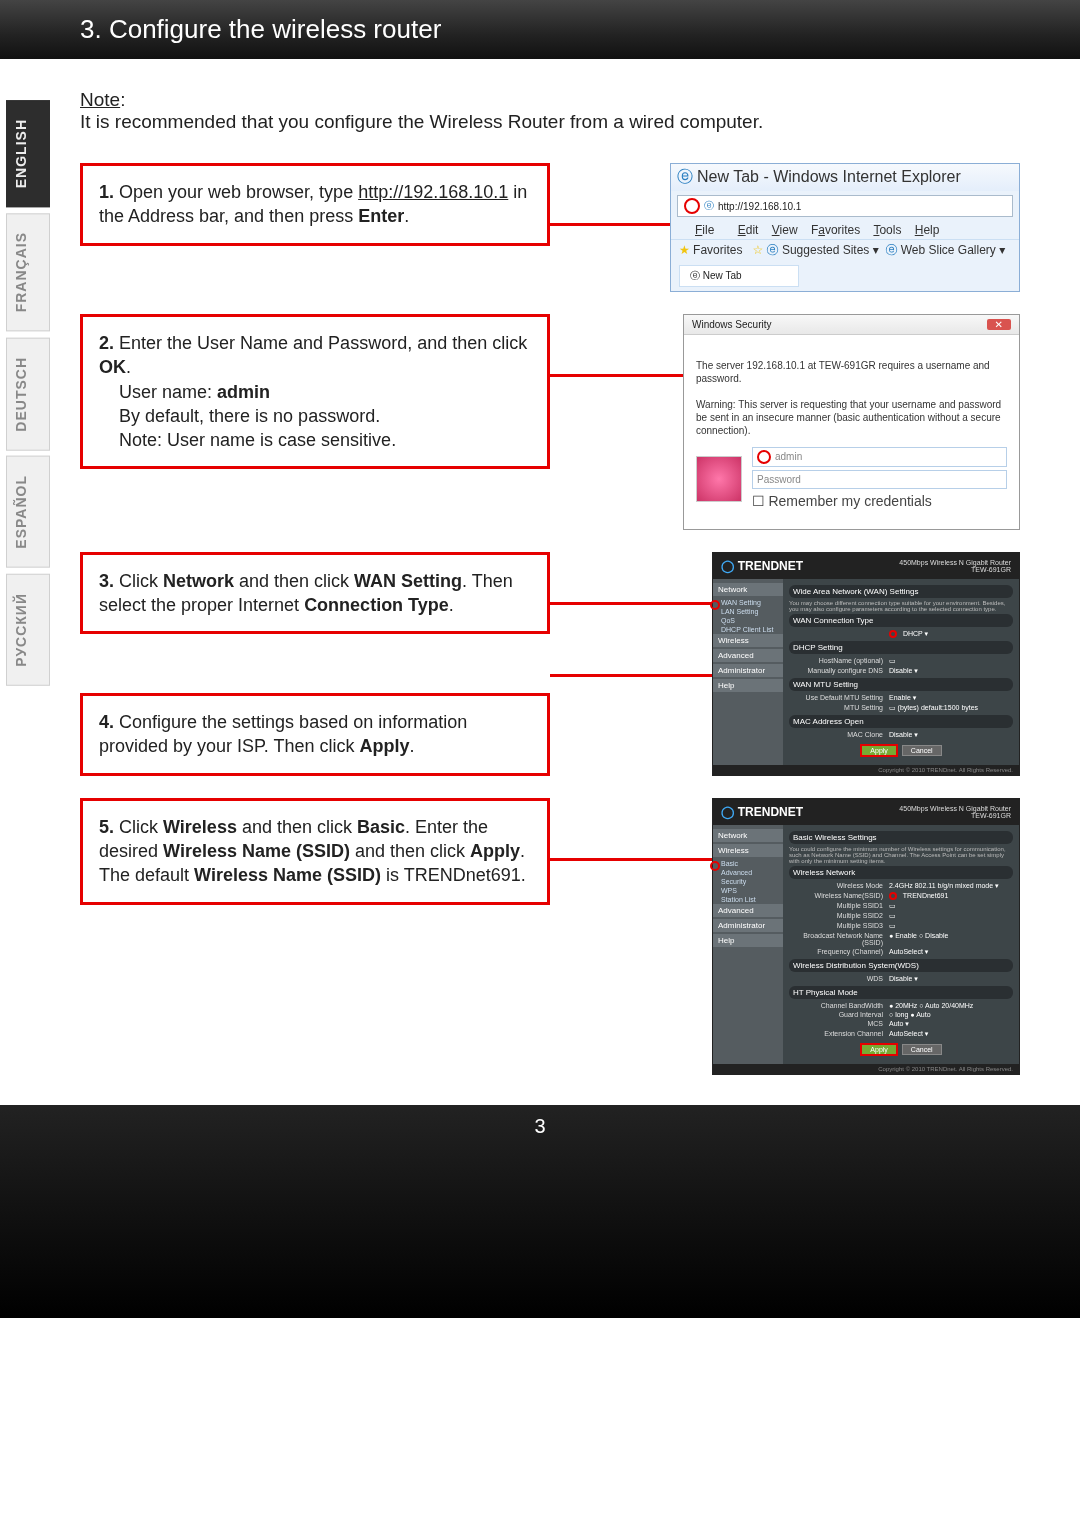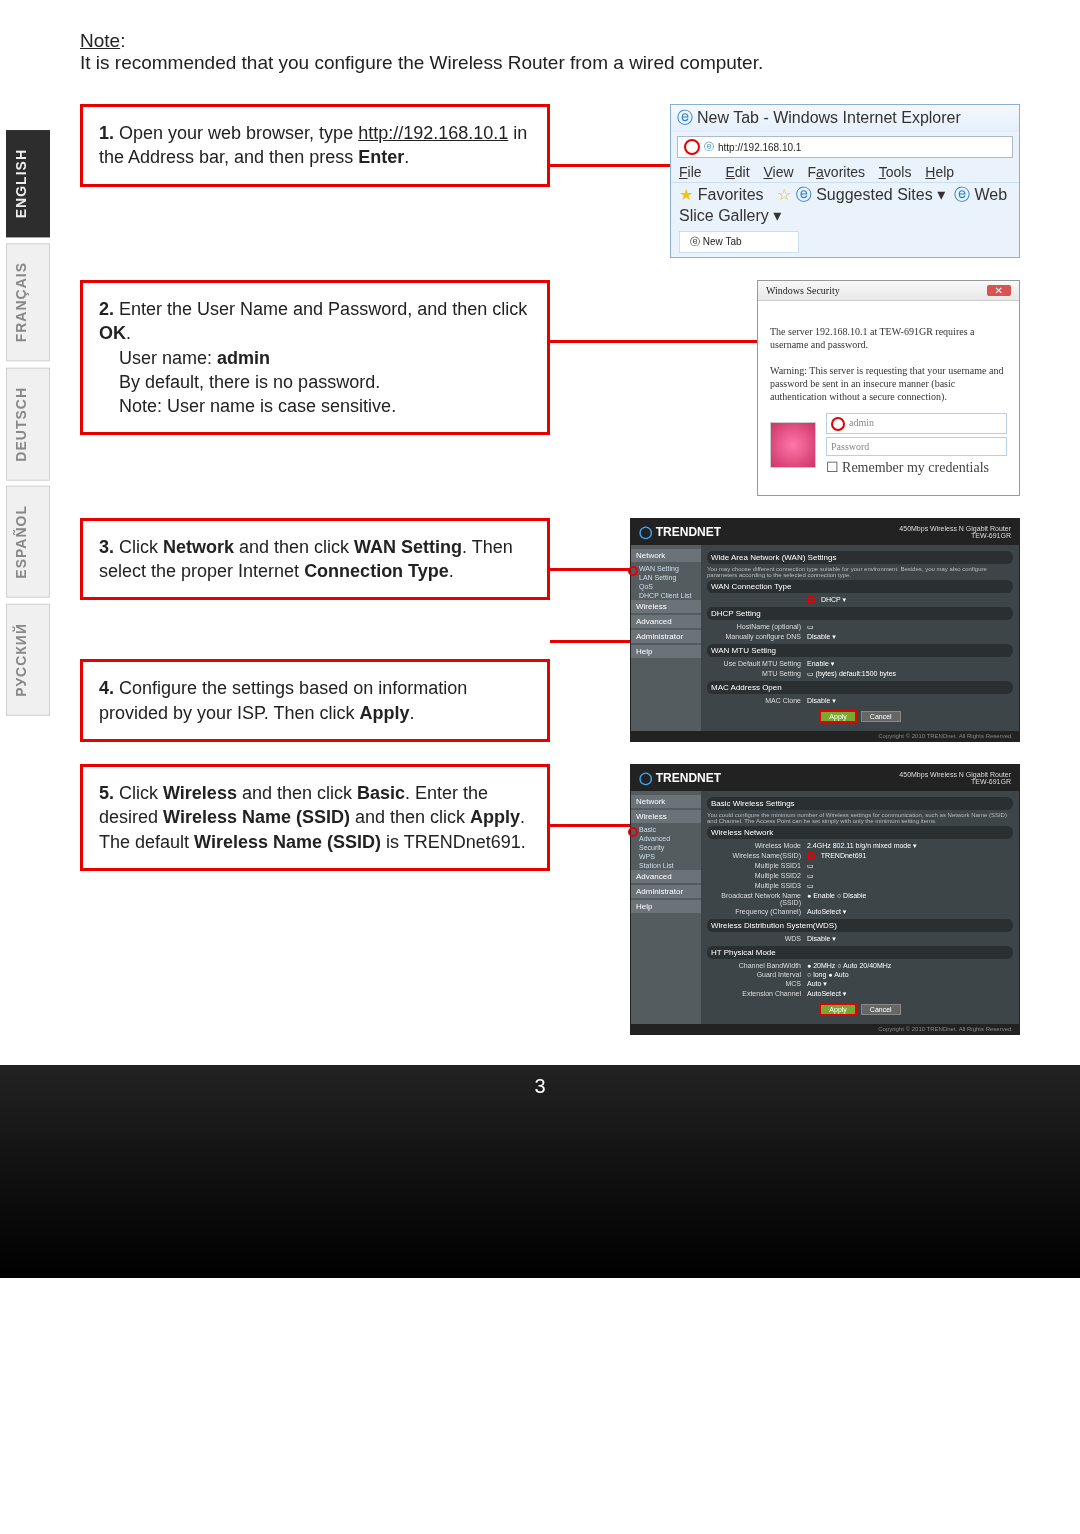--- a/index.html
+++ b/index.html
@@ -35,46 +35,46 @@
   .instr-box .b { font-weight: bold; }
   .connector { flex: 1; border-top: 3px solid #e60000; margin-top: 60px; }
   .screenshot { width: 350px; margin-left: 0; font-size: 9px; }
 
   
   .ie-mock { border: 1px solid #8baed6; background: #eaf2fb; }
   .ie-title { background: linear-gradient(#f6f9fd,#e4eefb); padding: 3px 6px; font-size: 16px; color: #333; }
   .ie-title .ieicon { color: #2a7fc1; margin-right: 4px; }
   .ie-url { background: #fff; border: 1px solid #abc; margin: 4px 6px; padding: 2px 6px; font-size: 10px; display: flex; align-items: center; }
   .ie-url .ieicon { color:#2a7fc1; margin-right:4px; }
-  .ie-menu { padding: 2px 8px; font-size: 14px; color: #333; }
+  .ie-menu { padding: 2px 24px; font-size: 12px; color: #333; }
   .ie-menu span { margin-right: 10px; }
   .ie-menu span u { text-decoration: underline; }
-  .ie-fav { padding: 2px 8px; font-size: 16px; color: #333; border-top:1px solid #cbdff3; }
+  .ie-fav { padding: 2px 8px; font-size: 12px; color: #333; border-top:1px solid #cbdff3; }
   .ie-fav .star { color:#f1c40f; }
   .ie-fav .ieicon { color:#2a7fc1; }
   .ie-tab { margin:4px 8px; padding:3px 10px; background:#fff; border:1px solid #cbdff3; width:120px; font-size:10px; }
   .ie-red-circle { display:inline-block; width:16px; height:16px; border:2px solid #e60000; border-radius:50%; margin-left:auto; }
 
   
-  .sec-mock { border:1px solid #999; background:#fff; width:263px; font-size:10px;font-family:Liberation Serif, serif; }
+  .sec-mock { border:1px solid #999; background:#fff; width:337px; font-size:10px; }
   .sec-title { background: linear-gradient(#f8f8f8,#e8e8e8); padding:4px 8px; border-bottom:1px solid #ccc; display:flex; }
   .sec-close { margin-left:auto; background:#d9534f; color:#fff; padding:0 8px; border-radius:2px; }
   .sec-body { padding:8px 12px; color:#333; line-height:1.3;margin-top:16px; }
   .sec-cred { display:flex; align-items:center; margin:10px 0; }
   .sec-avatar { width:46px; height:46px; background: radial-gradient(#f7a,#c36); border:1px solid #ccc; margin-right:10px; }
   .sec-fields { flex:1; }
   .sec-input { border:1px solid #b7cfe8; background:#fff; padding:2px 4px; margin-bottom:3px; color:#888; font-size:10px; }
   .sec-check { font-size:14px; color:#444; }
   .sec-buttons { text-align:right; padding:6px 12px 10px; }
   .sec-btn { display:inline-block; border:1px solid #999; background:#f2f2f2; padding:2px 14px; font-size:10px; margin-left:6px; position:relative; }
   .sec-btn.ok { border:2px solid #e60000; }
   .red-ring { display:inline-block; width:14px; height:14px; border:2px solid #e60000; border-radius:50%; vertical-align:middle; margin-right:4px; }
 
   
-  .router { border:1px solid #222; background:#3d4548; width:390px; color:#ccc; font-size:8px; }
+  .router { border:1px solid #222; background:#3d4548; width:308px; color:#ccc; font-size:8px; }
   .router-top { background:#222; padding:6px 8px; display:flex; align-items:center; }
   .router-logo { color:#fff; font-weight:bold; font-size:12px; }
   .router-logo .o { color:#3fa9f5; }
   .router-model { margin-left:auto; text-align:right; font-size:7px; color:#ddd; }
   .router-body { display:flex; }
   .router-nav { width:70px; background:#555c60; padding:4px 0; }
   .router-nav .navh { background:#6b7378; color:#fff; padding:2px 5px; margin-bottom:2px; font-size:8px; }
   .router-nav .navi { color:#cde; padding:1px 8px; font-size:7px; }
   .router-nav .navi.hl { position:relative; }
   .router-nav .navi.hl::before { content:''; position:absolute; left:-3px; top:2px; width:6px; height:6px; border:2px solid #e60000; border-radius:50%; }
@@ -93,20 +93,21 @@
   .page-number {
     position: relative; margin-top: 30px;
     background: linear-gradient(to bottom, #222, #000);
     color: #fff; text-align: center; padding: 10px 0 180px; font-size: 20px;
   }
 </style>
 </head>
 <body>
 
 <div class="page">
+  <div class="header-bar">3. Configure the wireless router</div>
 
   <div class="lang-strip">
     <div class="lang-tab active">ENGLISH</div>
     <div class="lang-tab">FRANÇAIS</div>
     <div class="lang-tab">DEUTSCH</div>
     <div class="lang-tab">ESPAÑOL</div>
     <div class="lang-tab">РУССКИЙ</div>
   </div>
 
   <div class="content">

